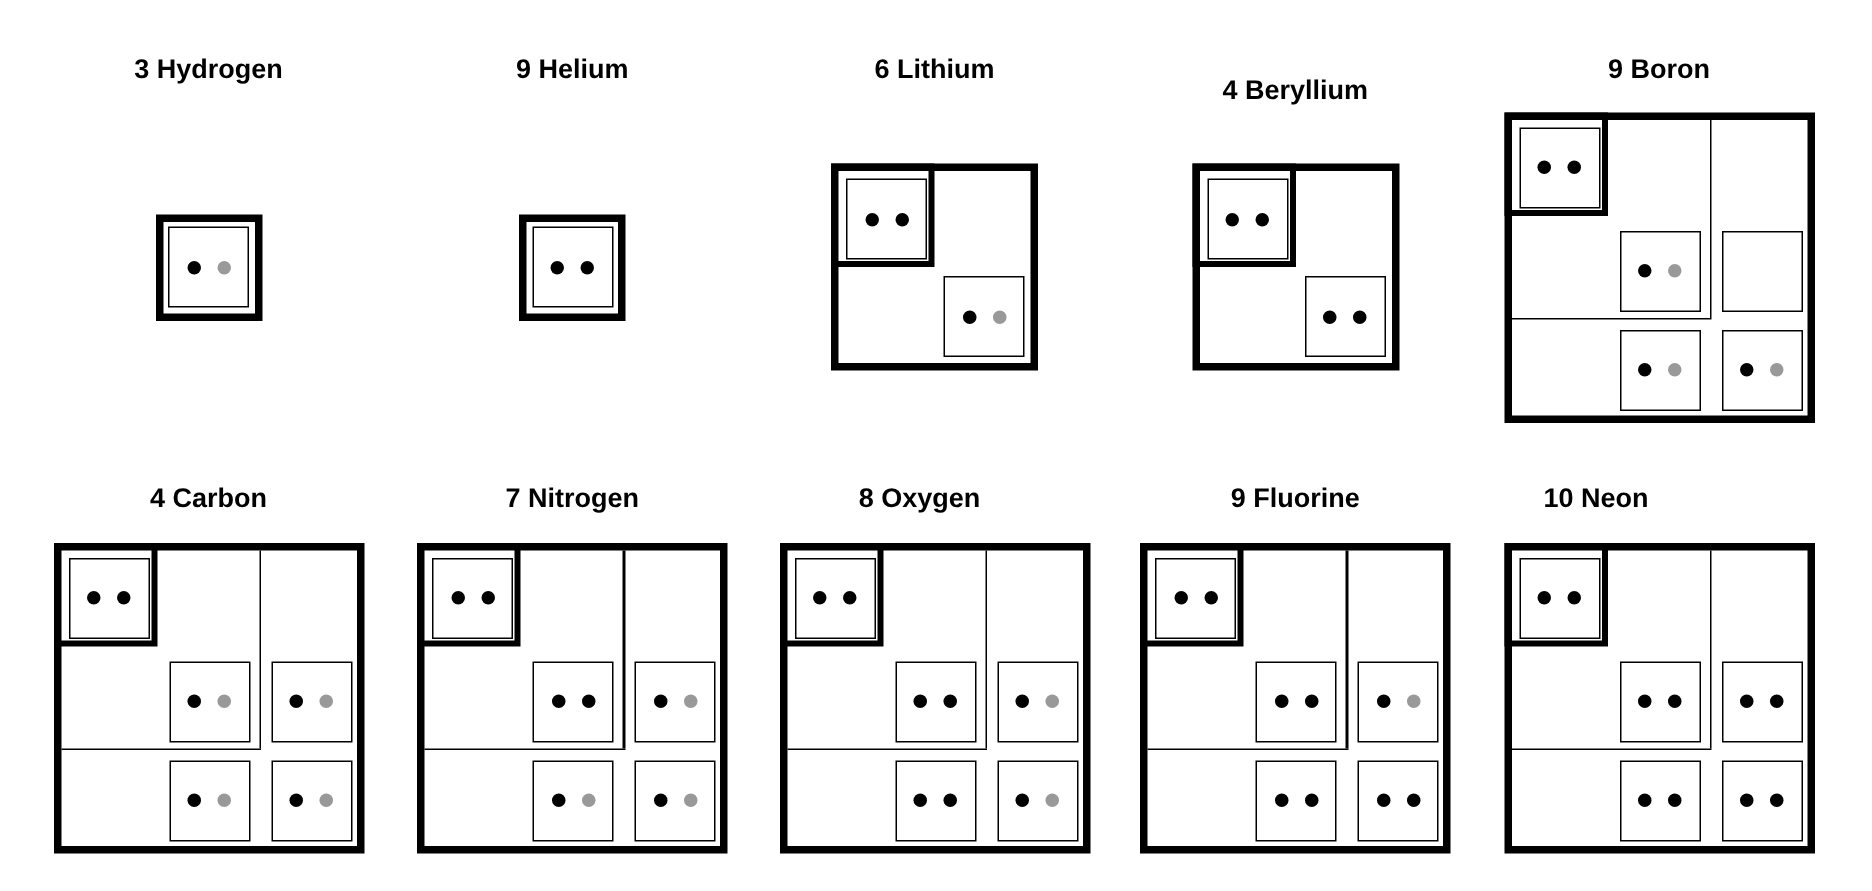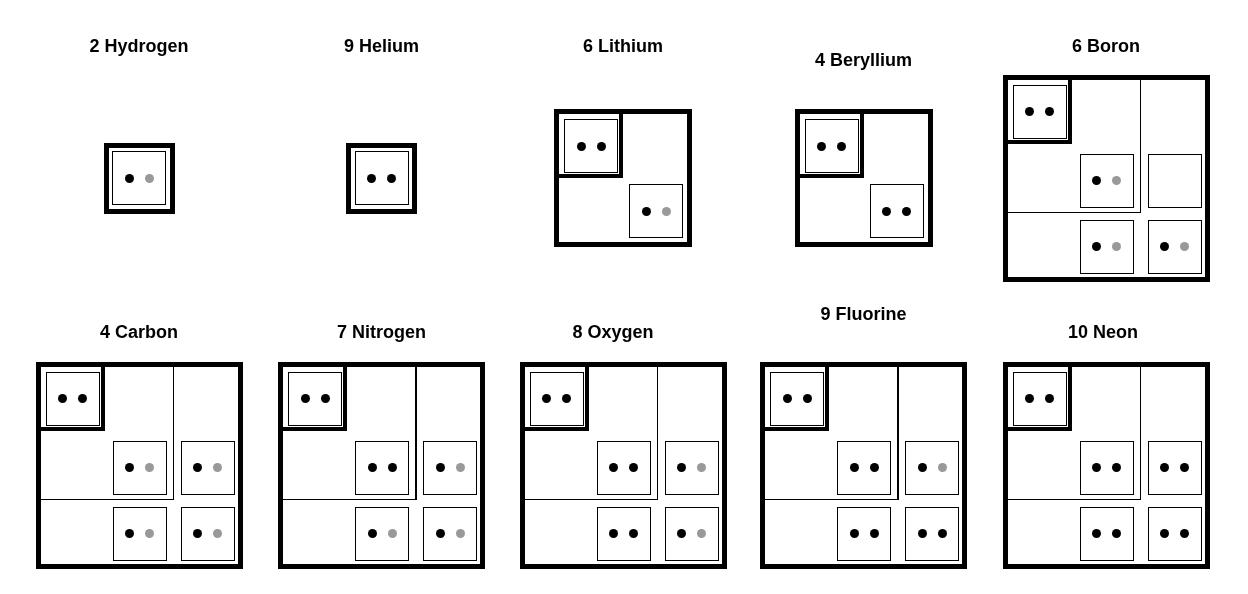--- a/index.html
+++ b/index.html
@@ -60,21 +60,21 @@
   .divider {
     position: absolute;
     background: #000000;
   }
 </style>
 </head>
 <body>
 
 <div id="canvas">
     <div>
-      <div class="panel-title" style="left: 9px; top: 36px;">2 Hydrogen</div>
+      <div class="panel-title" style="left: 9px; top: 36px;">3 Hydrogen</div>
       <div class="atom-box" style="left: 103.5px; top: 142.5px; width: 71px; height: 71px;">
         <div class="orbital-box" style="left: 3.5px; top: 3.5px;">
           <span class="dot" style="background: rgb(0, 0, 0);"></span>
           <span class="dot" style="background: rgb(153, 153, 153);"></span>
         </div>
       </div>
     </div>
     <div>
       <div class="panel-title" style="left: 251.5px; top: 36px;">9 Helium</div>
       <div class="atom-box" style="left: 346px; top: 142.5px; width: 71px; height: 71px;">
@@ -108,21 +108,21 @@
             <span class="dot" style="background: rgb(0, 0, 0);"></span>
           </div>
         </div>
         <div class="orbital-box" style="left: 70px; top: 70px;">
           <span class="dot" style="background: rgb(0, 0, 0);"></span>
           <span class="dot" style="background: rgb(0, 0, 0);"></span>
         </div>
       </div>
     </div>
     <div>
-      <div class="panel-title" style="left: 976px; top: 36px;">6 Boron</div>
+      <div class="panel-title" style="left: 976px; top: 36px;">9 Boron</div>
       <div class="atom-box" style="left: 1002.5px; top: 74.5px; width: 207px; height: 207px;">
         <div class="shell1-box" style="left: -5px; top: -5px;">
           <div class="orbital-box" style="left: 6px; top: 6px;">
             <span class="dot" style="background: rgb(0, 0, 0);"></span>
             <span class="dot" style="background: rgb(0, 0, 0);"></span>
           </div>
         </div>
         <div class="divider" style="left: 132px; top: 0px; width: 1.5px; height: 132px;"></div>
         <div class="divider" style="left: 0px; top: 132px; width: 133.5px; height: 1.5px;"></div>
         <div class="orbital-box" style="left: 72px; top: 74px;">
@@ -221,21 +221,21 @@
           <span class="dot" style="background: rgb(0, 0, 0);"></span>
           <span class="dot" style="background: rgb(0, 0, 0);"></span>
         </div>
         <div class="orbital-box" style="left: 140px; top: 140px;">
           <span class="dot" style="background: rgb(0, 0, 0);"></span>
           <span class="dot" style="background: rgb(153, 153, 153);"></span>
         </div>
       </div>
     </div>
     <div>
-      <div class="panel-title" style="left: 733.5px; top: 304px;">9 Fluorine</div>
+      <div class="panel-title" style="left: 733.5px; top: 322px;">9 Fluorine</div>
       <div class="atom-box" style="left: 760px; top: 361.5px; width: 207px; height: 207px;">
         <div class="shell1-box" style="left: -5px; top: -5px;">
           <div class="orbital-box" style="left: 6px; top: 6px;">
             <span class="dot" style="background: rgb(0, 0, 0);"></span>
             <span class="dot" style="background: rgb(0, 0, 0);"></span>
           </div>
         </div>
         <div class="divider" style="left: 132px; top: 0px; width: 1.5px; height: 132px;"></div>
         <div class="divider" style="left: 0px; top: 132px; width: 133.5px; height: 1.5px;"></div>
         <div class="orbital-box" style="left: 72px; top: 74px;">
@@ -250,21 +250,21 @@
           <span class="dot" style="background: rgb(0, 0, 0);"></span>
           <span class="dot" style="background: rgb(0, 0, 0);"></span>
         </div>
         <div class="orbital-box" style="left: 140px; top: 140px;">
           <span class="dot" style="background: rgb(0, 0, 0);"></span>
           <span class="dot" style="background: rgb(0, 0, 0);"></span>
         </div>
       </div>
     </div>
     <div>
-      <div class="panel-title" style="left: 973px; top: 322px;">10 Neon</div>
+      <div class="panel-title" style="left: 934px; top: 322px;">10 Neon</div>
       <div class="atom-box" style="left: 1002.5px; top: 361.5px; width: 207px; height: 207px;">
         <div class="shell1-box" style="left: -5px; top: -5px;">
           <div class="orbital-box" style="left: 6px; top: 6px;">
             <span class="dot" style="background: rgb(0, 0, 0);"></span>
             <span class="dot" style="background: rgb(0, 0, 0);"></span>
           </div>
         </div>
         <div class="divider" style="left: 132px; top: 0px; width: 1.5px; height: 132px;"></div>
         <div class="divider" style="left: 0px; top: 132px; width: 133.5px; height: 1.5px;"></div>
         <div class="orbital-box" style="left: 72px; top: 74px;">

